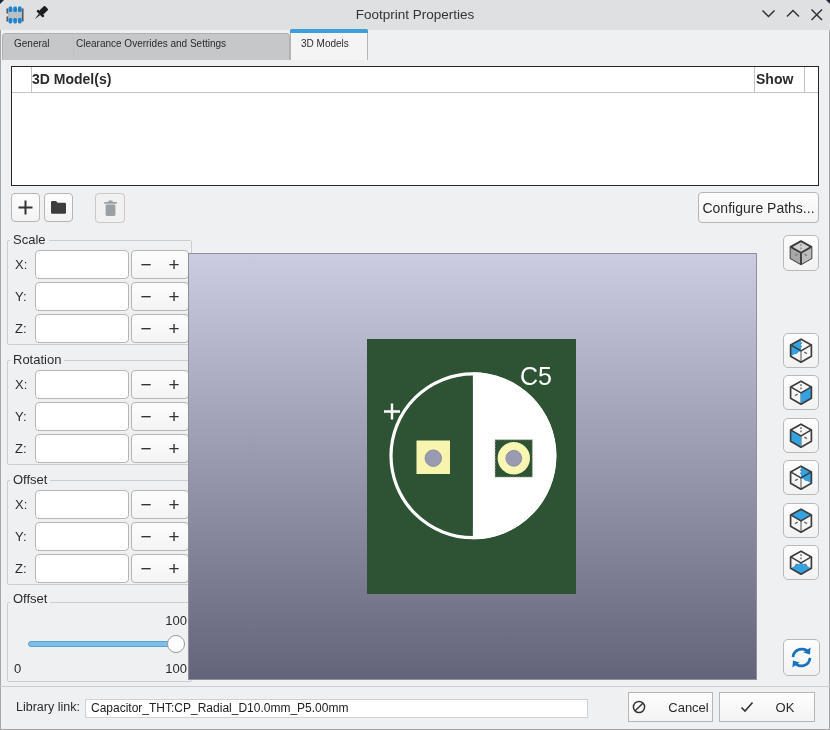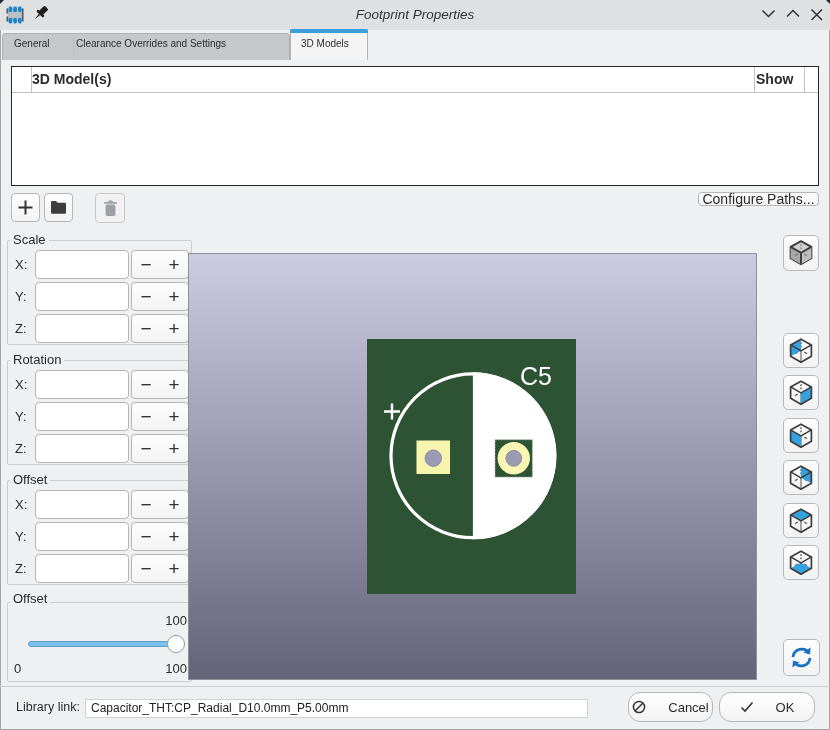--- a/index.html
+++ b/index.html
@@ -1,21 +1,21 @@
 <!DOCTYPE html>
 <html><head><meta charset="utf-8">
 <style>
   * { margin:0; padding:0; box-sizing:border-box; }
   html,body { width:830px; height:730px; }
   body { font-family:"Liberation Sans", sans-serif; background:#eef0f1; position:relative; overflow:hidden; color:#2a2a2a; }
   .abs { position:absolute; }
   .btn { position:absolute; background:linear-gradient(180deg,#fdfdfd,#f3f3f3); border:1px solid #b6b6b6; border-radius:4px; }
   .btn.center { display:flex; align-items:center; justify-content:center; }
   
-  #titlebar { position:absolute; left:0; top:0; width:830px; height:30px; background:#dee0e1;font-style:italic; }
+  #titlebar { position:absolute; left:0; top:0; width:830px; height:30px; background:#dee0e1; }
   #title { position:absolute; left:0; top:7px; width:830px; text-align:center; font-size:13.5px; color:#333; }
   
   #tabgray { position:absolute; left:2px; top:33px; width:288px; height:27px; background:#c5c7c8; border:1px solid #aeb0b1; border-bottom:none; border-radius:4px 4px 0 0; }
   #tabactive { position:absolute; left:290px; top:29px; width:78px; height:31px; background:#f4f4f4; border:1px solid #b4b4b4; border-bottom:none; border-radius:2px 2px 0 0; }
   #tabactive .blue { position:absolute; left:-1px; top:-1px; width:78px; height:4px; background:#3b9fd9; border-radius:2px 2px 0 0; }
   .tabtext { position:absolute; top:38px; font-size:10px; color:#2b2b2b; }
   
   #tbl { position:absolute; left:11px; top:66px; width:808px; height:120px; background:#fff; border:1.5px solid #262626; }
   #tbl .vsep { position:absolute; top:0; width:1px; height:25px; background:#c3c3c3; }
   #tbl .hsep { position:absolute; left:0; top:25px; width:100%; height:1px; background:#c3c3c3; }
@@ -29,21 +29,21 @@
   .spin .minus, .spin .plus { position:absolute; top:0; width:50%; height:27px; font-size:19px; font-weight:400; color:#333; display:flex; align-items:center; justify-content:center; }
   .spin .minus { left:0; }
   .spin .plus  { left:50%; }
   
   #preview { position:absolute; left:188px; top:253px; width:569px; height:427px; border:1px solid #90909c; background:linear-gradient(180deg,#cbcbe2 0%, #636379 100%); }
   
   .vbtn { position:absolute; left:783px; width:36px; height:35px; background:linear-gradient(180deg,#fdfdfd,#f2f2f2); border:1px solid #b9b9b9; border-radius:5px; display:flex; align-items:center; justify-content:center; }
   
   #botline { position:absolute; left:0; top:686px; width:830px; height:1px; background:#cdcdcd; }
   #libfield { position:absolute; left:85px; top:699px; width:503px; height:19px; background:#fff; border:1px solid #cfd1d2; font-size:12px; line-height:17px; padding-left:5px; color:#222; }
-  .dlgbtn { position:absolute; top:692px; height:30px; background:linear-gradient(180deg,#fefefe,#f3f3f3); border:1px solid #b6b6b6; border-radius:12px; font-size:13px; color:#2b2b2b; display:flex; align-items:center; justify-content:center; gap:22px; }
+  .dlgbtn { position:absolute; top:692px; height:30px; background:linear-gradient(180deg,#fefefe,#f3f3f3); border:1px solid #b6b6b6; border-radius:0; font-size:13px; color:#2b2b2b; display:flex; align-items:center; justify-content:center; gap:22px; }
   .corner { position:absolute; width:0; height:0; border-style:solid; }
 </style></head>
 <body>
 
   <div class="abs" style="left:0;top:0;width:1px;height:730px;background:#a5a5a5"></div>
   <div class="abs" style="left:829px;top:0;width:1px;height:730px;background:#a5a5a5"></div>
   <div class="abs" style="left:0;top:729px;width:830px;height:1px;background:#a5a5a5"></div>
 
   <div id="titlebar">
     <div id="title">Footprint Properties</div>
@@ -112,21 +112,21 @@
   </div>
   <div class="btn center" style="left:95px;top:193px;width:30px;height:30px;background:#f1f1f1;border-color:#c9c9c9">
     <svg width="15" height="17" viewBox="0 0 15 17">
       <g fill="#9aa0a4">
         <rect x="2.6" y="4.5" width="9.8" height="11.5" rx="1.4"></rect>
         <rect x="1" y="2" width="13" height="1.8" rx="0.9"></rect>
         <rect x="5.2" y="0.6" width="4.6" height="2" rx="0.9"></rect>
       </g>
     </svg>
   </div>
-  <div class="btn center" style="left:698px;top:192px;width:121px;height:14px;font-size:14px;color:#2b2b2b">Configure Paths...</div>
+  <div class="btn center" style="left:698px;top:192px;width:121px;height:31px;font-size:14px;color:#2b2b2b">Configure Paths...</div>
 
   <div class="grp" style="top:240px;height:105px"></div>
   <div class="grplabel" style="top:232px;left:10px">Scale</div>
   <div class="rowlabel" style="left:15px;top:257px">X:</div>
   <div class="inp" style="top:250px"></div>
   <div class="spin" style="top:250px">
     <span class="minus">−</span>
     <span class="plus">+</span>
   </div>
   <div class="rowlabel" style="left:15px;top:289px">Y:</div>

